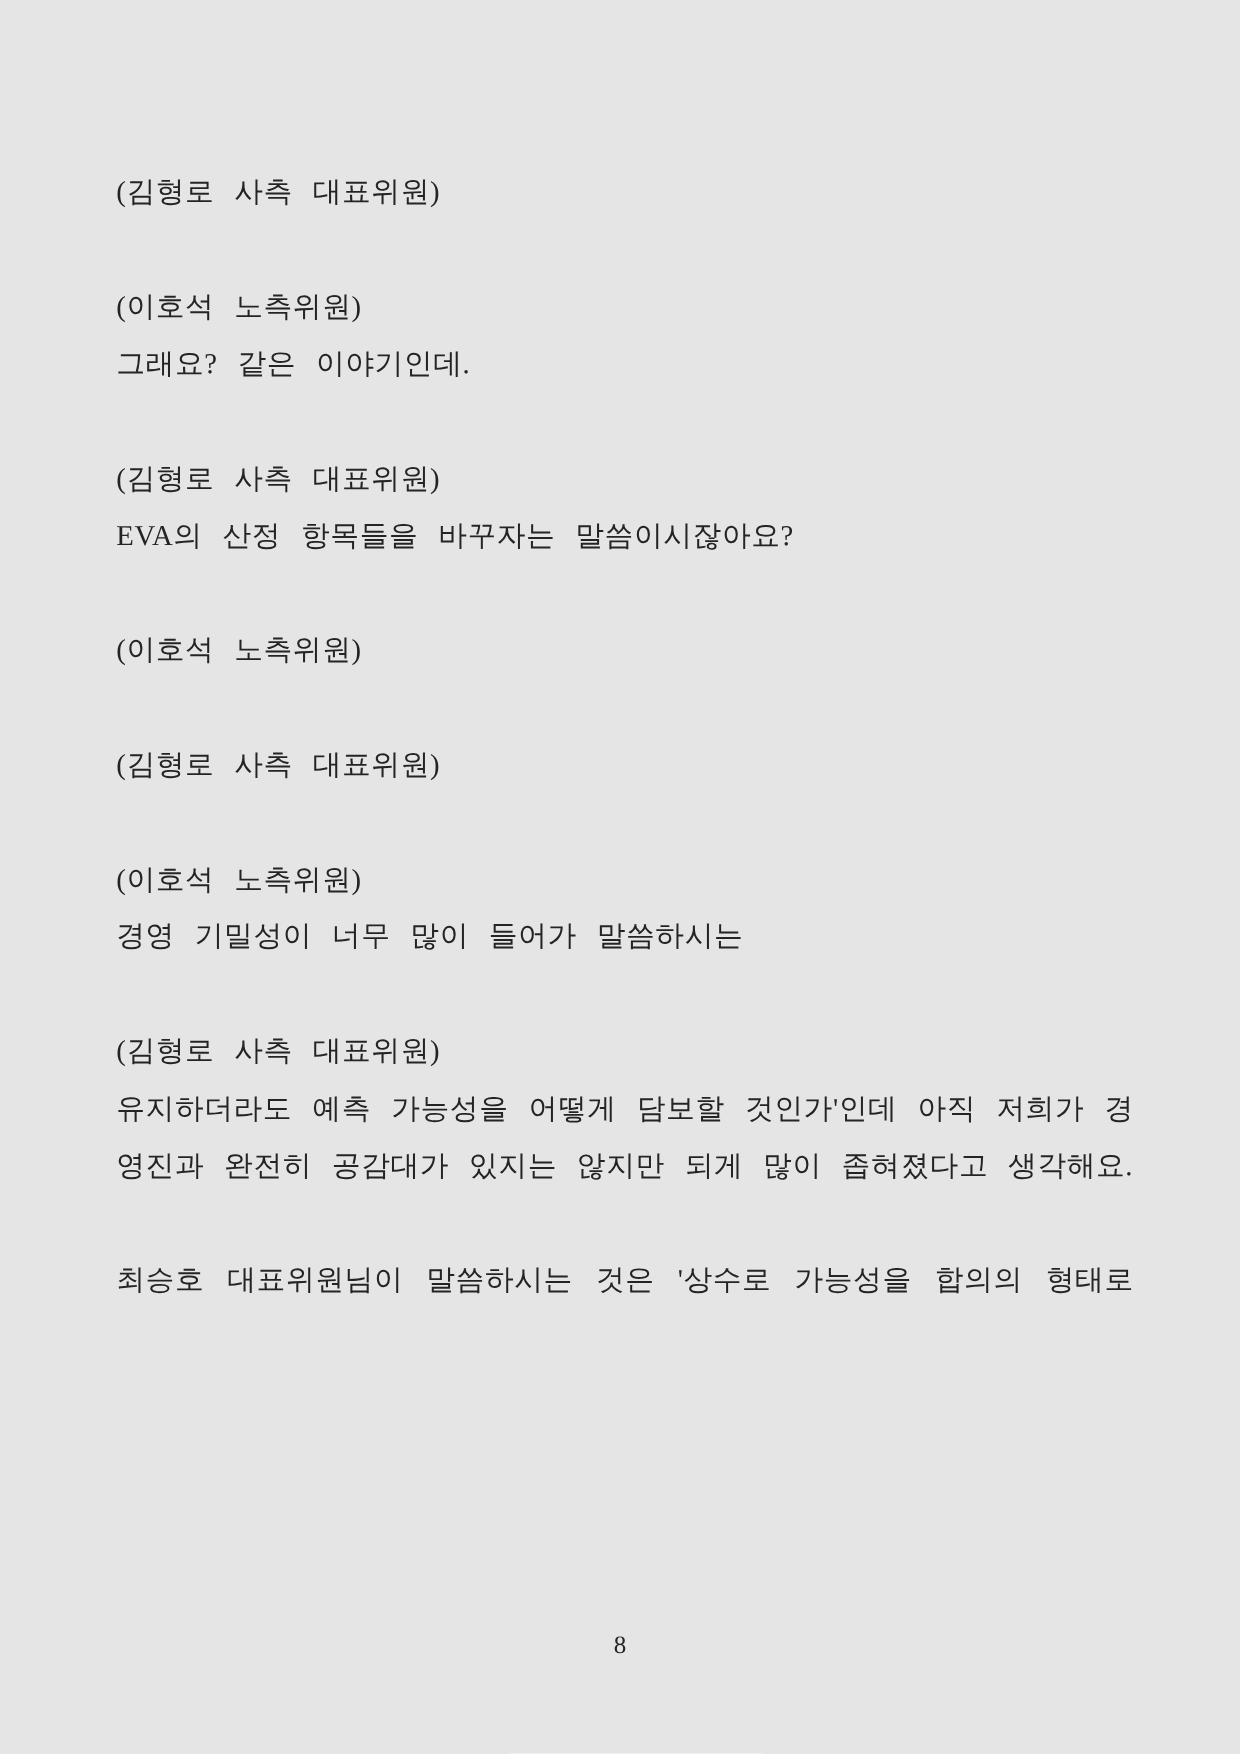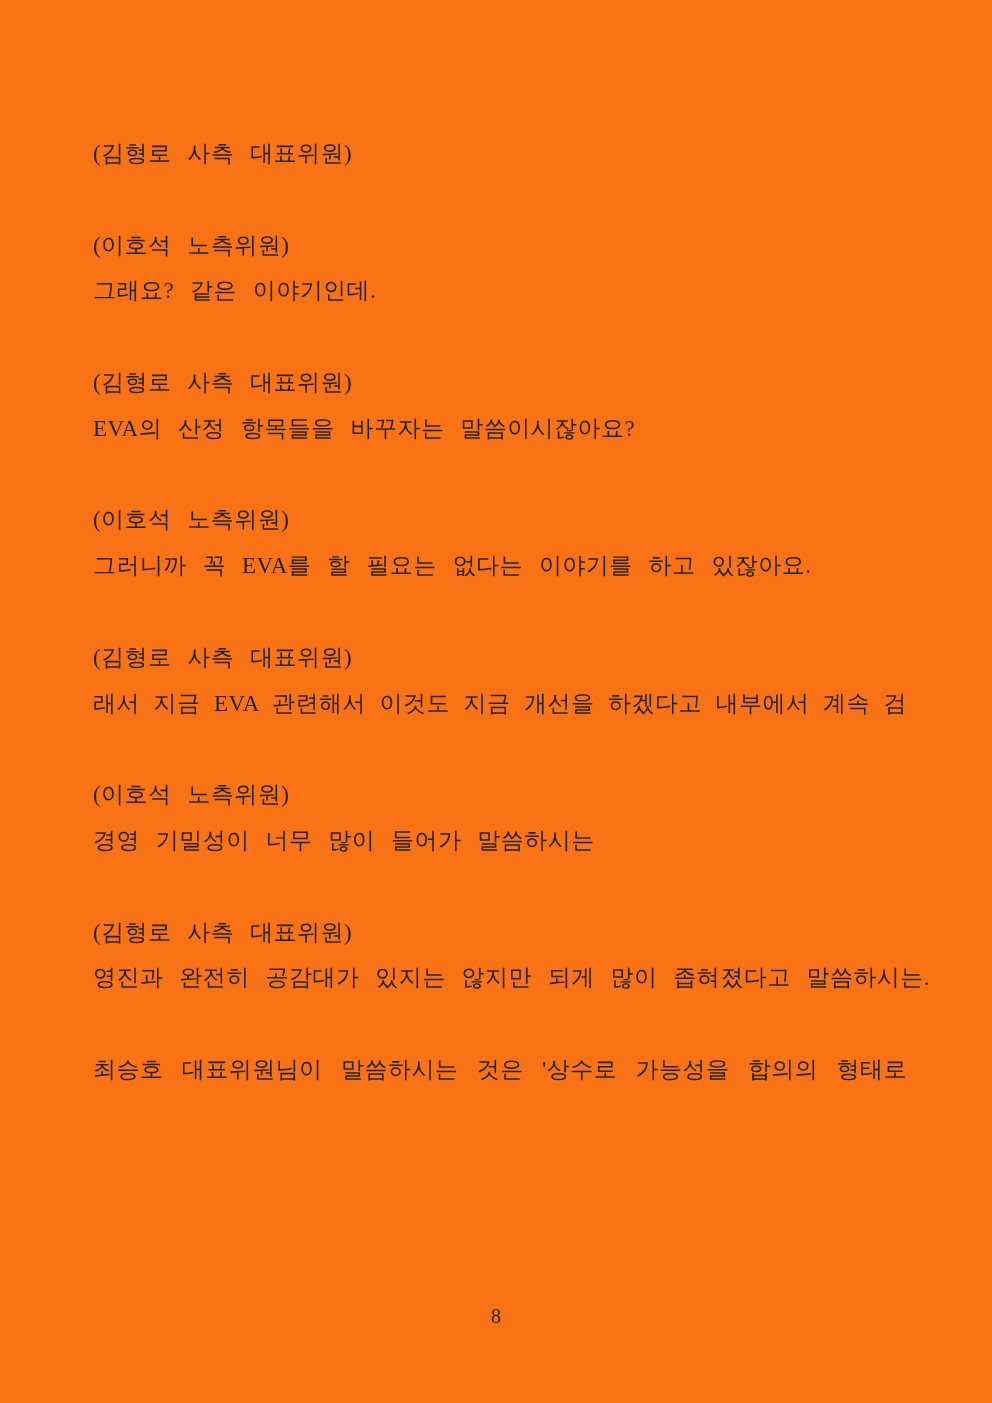--- a/index.html
+++ b/index.html
@@ -1,20 +1,20 @@
 <!DOCTYPE html>
 <html><head>
 <meta charset="utf-8">
 <style>
   html, body { margin: 0; padding: 0; background: #ffffff; }
   .page {
     position: relative;
     width: 992px;
     height: 1403px;
-    background: #f97316;
+    background: #e5e5e5;
     overflow: hidden;
     font-family: "Liberation Serif", "DejaVu Serif", serif;
     color: #242424;
   }
   .content {
     position: absolute;
     left: 93px;
     top: 131px;
     width: 814px;
   }
@@ -57,32 +57,31 @@
       <div class="block">
         <div class="line">(이호석 노측위원)</div>
         <div class="line">그래요? 같은 이야기인데.</div>
       </div>
       <div class="block">
         <div class="line">(김형로 사측 대표위원)</div>
         <div class="line">EVA의 산정 항목들을 바꾸자는 말씀이시잖아요?</div>
       </div>
       <div class="block">
         <div class="line">(이호석 노측위원)</div>
-        <div class="line">그러니까 꼭 EVA를 할 필요는 없다는 이야기를 하고 있잖아요.</div>
       </div>
       <div class="block">
         <div class="line">(김형로 사측 대표위원)</div>
-        <div class="line fill">래서 지금 EVA 관련해서 이것도 지금 개선을 하겠다고 내부에서 계속 검</div>
       </div>
       <div class="block">
         <div class="line">(이호석 노측위원)</div>
         <div class="line">경영 기밀성이 너무 많이 들어가 말씀하시는</div>
       </div>
       <div class="block">
         <div class="line">(김형로 사측 대표위원)</div>
-        <div class="line">영진과 완전히 공감대가 있지는 않지만 되게 많이 좁혀졌다고 말씀하시는.</div>
+        <div class="line fill">유지하더라도 예측 가능성을 어떻게 담보할 것인가'인데 아직 저희가 경</div>
+        <div class="line">영진과 완전히 공감대가 있지는 않지만 되게 많이 좁혀졌다고 생각해요.</div>
       </div>
       <div class="block">
         <div class="line fill">최승호 대표위원님이 말씀하시는 것은 '상수로 가능성을 합의의 형태로</div>
       </div>
     </div>
   <div class="page-number">8</div>
 </div>
 
 </body></html>

